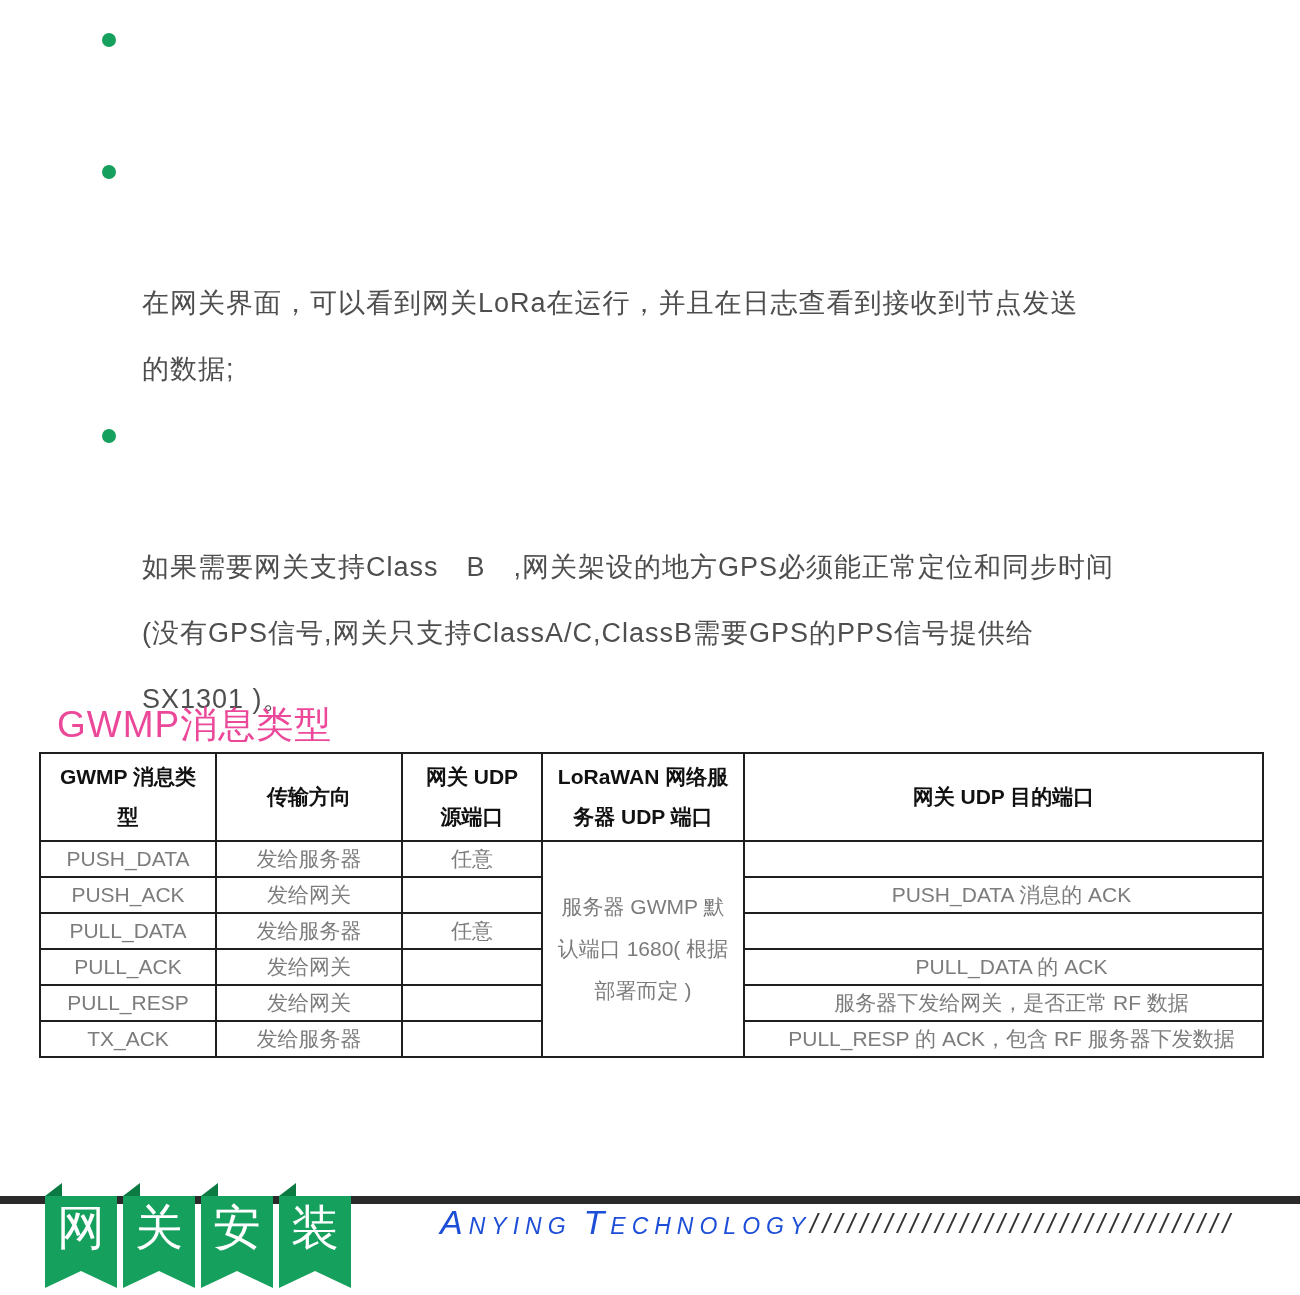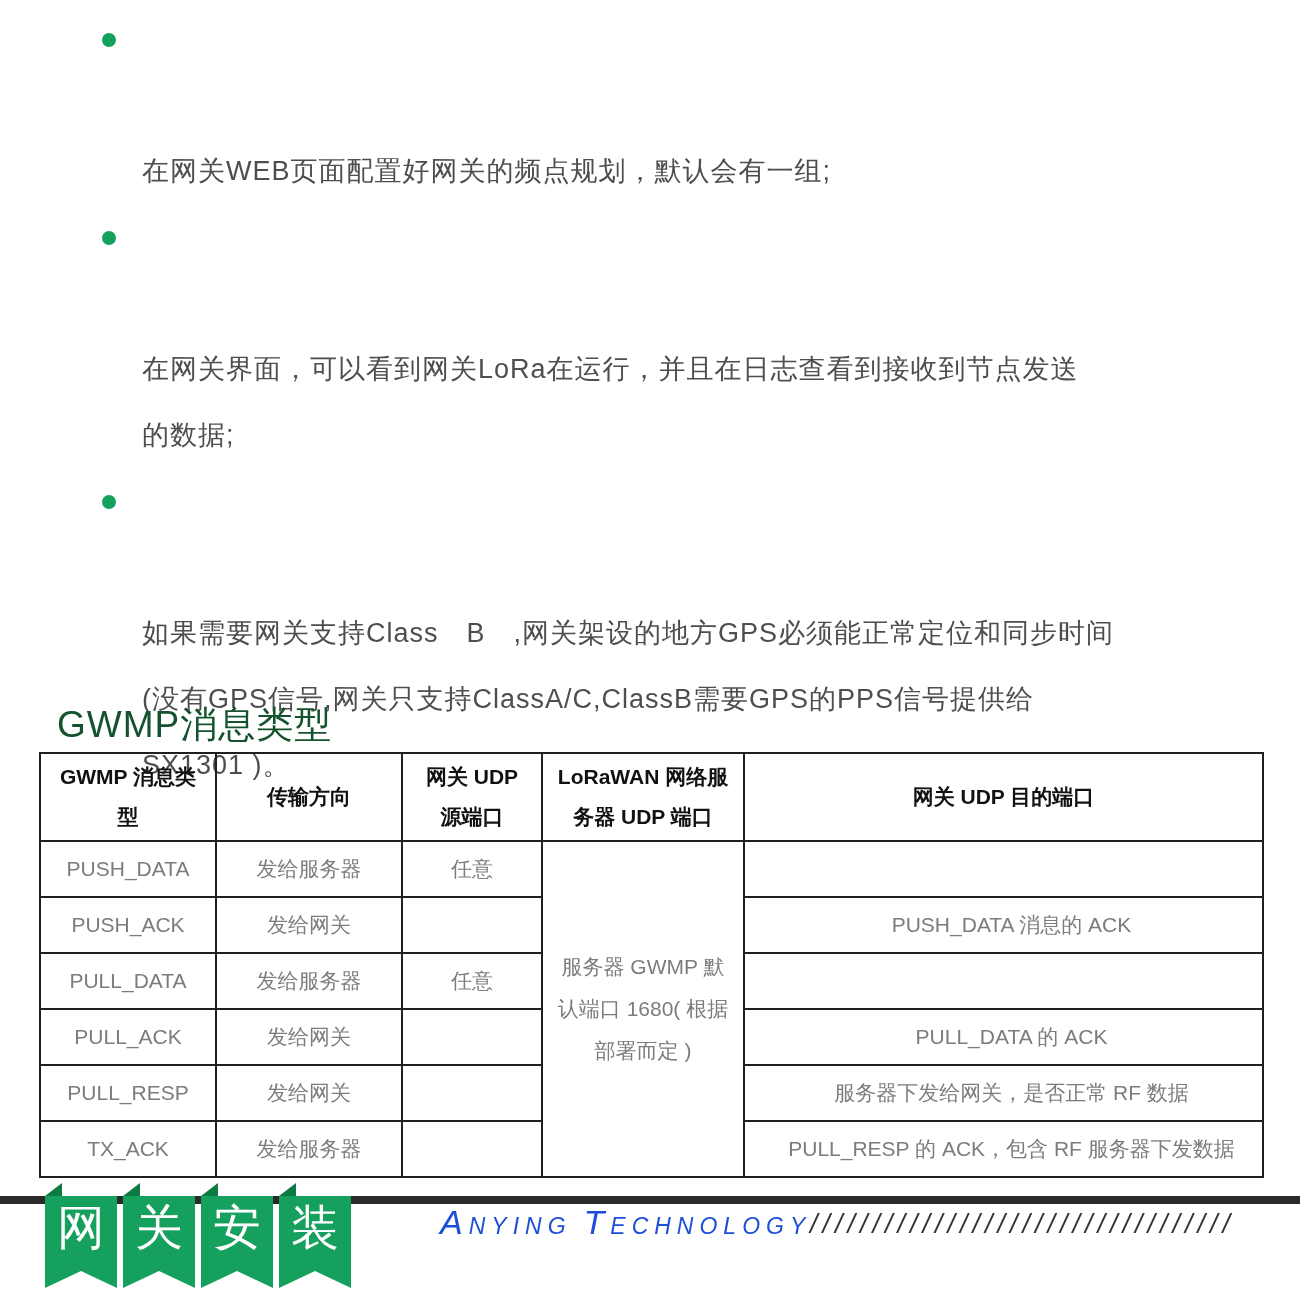--- a/index.html
+++ b/index.html
@@ -9,29 +9,29 @@
 
   
   #bullets { position:absolute; top:6px; left:100px; width:1120px; list-style:none; }
   #bullets li { position:relative; padding-left:42px; font-size:27px; line-height:66px;
     color:#4e4e4e; letter-spacing:1px; white-space:pre-line; }
   .bullet-dot { position:absolute; left:2px; top:27px; width:14px; height:14px;
     border-radius:50%; background:#16a05d; }
 
   
   #section-heading { position:absolute; top:700px; left:57px; font-size:37px;
-    color:#14532d; font-weight:400; letter-spacing:1px; }
+    color:#ec4899; font-weight:400; letter-spacing:1px; }
 
   
   #gwmp-table { position:absolute; top:752px; left:39px; width:1223px;
     border-collapse:collapse; table-layout:fixed; }
   #gwmp-table th, #gwmp-table td { border:2px solid #1f1f1f; }
   #gwmp-table th { height:88px; font-size:21px; font-weight:700; color:#111;
     text-align:center; vertical-align:middle; line-height:40px; padding:0 10px; }
-  #gwmp-table td { height:56px; font-size:21px; color:#7c7c7c; text-align:center;
+  #gwmp-table td { height:36px; font-size:21px; color:#7c7c7c; text-align:center;
     vertical-align:middle; }
   #gwmp-table td.dest-cell { text-align:center; padding-left:16px; }
   #gwmp-table td.merged-cell { text-align:center; line-height:42px;
     white-space:pre-line; padding:0 0; }
   .col-type  { width:176px; }
   .col-dir   { width:186px; }
   .col-src   { width:140px; }
   .col-srv   { width:202px; }
   .col-dest  { width:519px; }
 
@@ -55,21 +55,20 @@
 
   #slashes { position:absolute; top:1209px; left:810px; color:#333333;
     font-size:27px; font-style:italic; letter-spacing:5px; white-space:nowrap; }
 </style>
 </head>
 <body>
 
 <ul id="bullets">
   <li>
     <span class="bullet-dot"></span>
-    <span>在网关WEB页面配置好网关的频点规划，默认会有一组;</span>
   </li>
   <li>
     <span class="bullet-dot"></span>
     <span>在网关界面，可以看到网关LoRa在运行，并且在日志查看到接收到节点发送
 的数据;</span>
   </li>
   <li>
     <span class="bullet-dot"></span>
     <span>如果需要网关支持Class　B　,网关架设的地方GPS必须能正常定位和同步时间
 (没有GPS信号,网关只支持ClassA/C,ClassB需要GPS的PPS信号提供给

